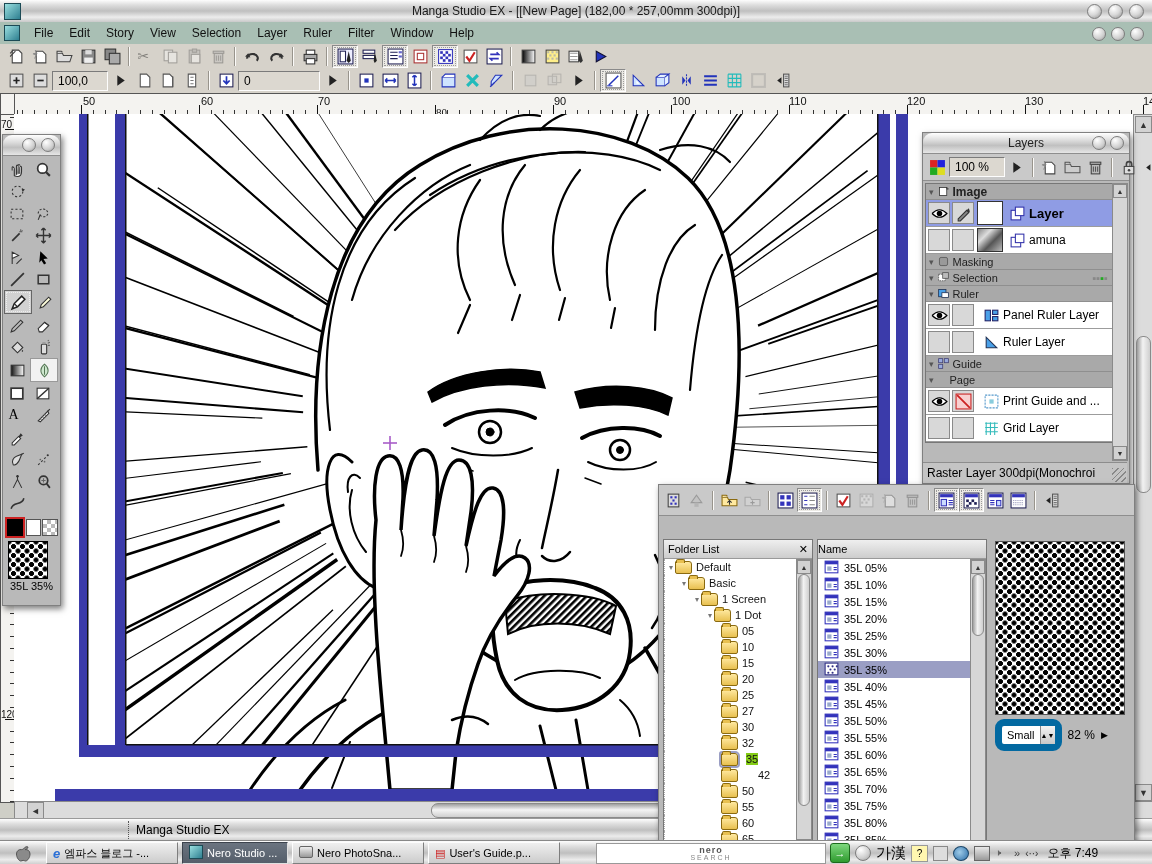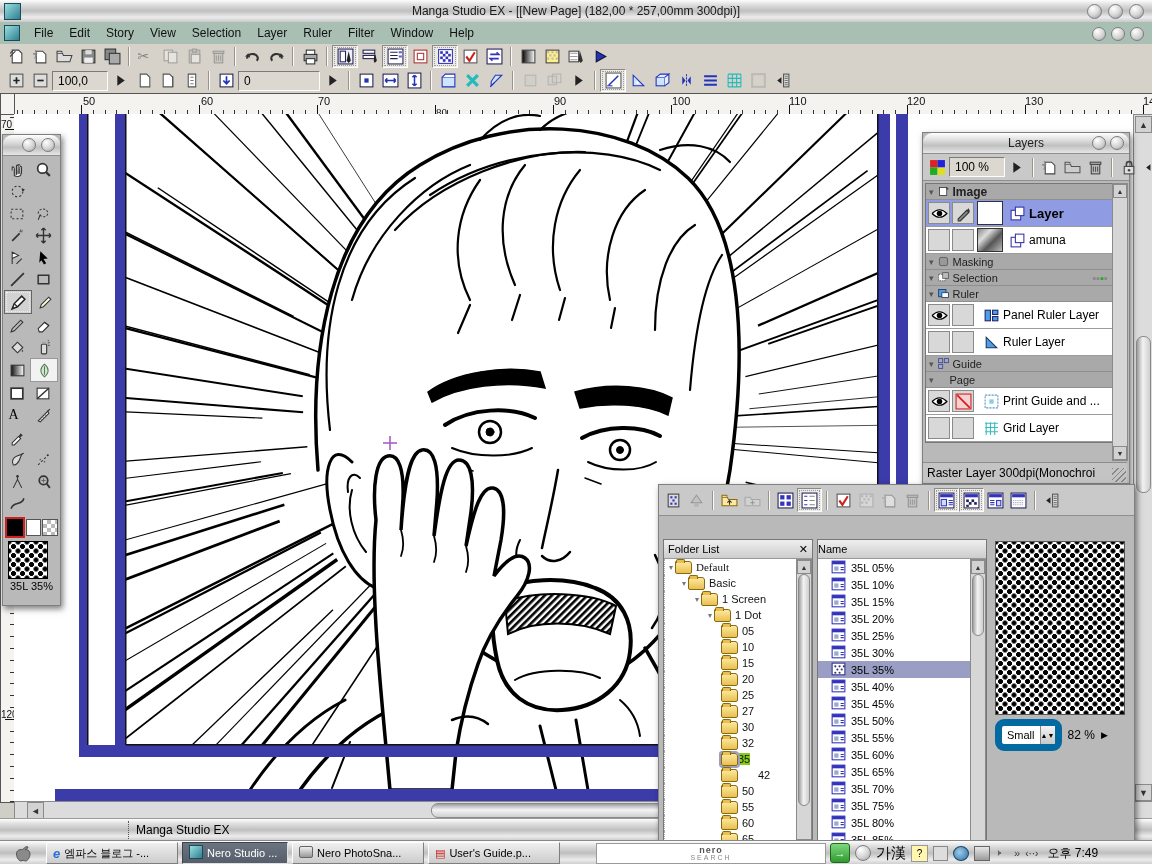--- a/index.html
+++ b/index.html
@@ -38,21 +38,21 @@
   .lay-row.sel{background:#8f9ce4}
   .chkbox{width:20px;height:20px;border:1px solid #8a8a8a;background:#d8d8d8;margin-left:2px;display:flex;align-items:center;justify-content:center}
   .chkbox svg{width:15px;height:15px}
   .thumb{width:24px;height:22px;border:1px solid #333;background:#fff;margin:0 3px}
   .sbar{background:#c6c6c6;border:1px solid #8a8a8a;position:absolute}
   .sthumb{position:absolute;border:1px solid #8a8a8a;border-radius:7px;
           background:linear-gradient(90deg,#9f9f9f,#f2f2f2 45%,#cfcfcf)}
   .sthumb.h{background:linear-gradient(180deg,#9f9f9f,#f4f4f4 45%,#cfcfcf)}
   .sarrow{position:absolute;width:15px;height:15px;display:flex;align-items:center;justify-content:center;font-size:9px;color:#333;background:#d2d2d2;border:1px solid #8a8a8a}
   
-  .tonerow{height:17px;display:flex;align-items:center;gap:4px;padding-left:12px;background:#fff;font-size:11px;white-space:nowrap}
+  .tonerow{height:17px;display:flex;align-items:center;gap:4px;padding-left:5px;background:#fff;font-size:11px;white-space:nowrap}
   .tonerow.sel{background:#9a9ec4}
   .treerow{height:16px;display:flex;align-items:center;font-size:11px;white-space:nowrap;color:#111}
   .folder{width:15px;height:11px;background:linear-gradient(#ffe9a0,#e8c050);border:1px solid #8a6a10;border-radius:1px 3px 2px 2px;position:relative;flex:0 0 auto}
   .folder:before{content:"";position:absolute;left:0;top:-3px;width:7px;height:3px;background:#e8c050;border:1px solid #8a6a10;border-bottom:none;border-radius:2px 2px 0 0}
   .dots{background:radial-gradient(circle,#000 2.2px,transparent 2.6px) 0 0/9px 9px,
               radial-gradient(circle,#000 2.2px,transparent 2.6px) 4.5px 4.5px/9px 9px,#fff}
   
   .tool-cell{width:26px;height:22px;display:flex;align-items:center;justify-content:center}
   .tool-cell svg{width:18px;height:18px}
   .tool-cell.sel{background:#d2d2d2;border:1px solid #666;outline:1px dotted #eee;outline-offset:-3px}
@@ -1419,21 +1419,21 @@
   <div class="abs" style="left:4px;top:54px;width:148px;height:300px;border:1px solid #777;background:#fff">
     <div class="row" style="height:18px;background:linear-gradient(#efefef,#cdcdcd);border-bottom:1px solid #999;justify-content:space-between;padding:0 4px">
       <span>Folder List</span>
       <span style="font-weight:bold">✕</span>
     </div>
     <div id="tone-tree" style="position:absolute;left:0;top:19px;right:14px;bottom:0;overflow:hidden;background:#fff">
         <div class="treerow">
           <span style="width: 4px; flex: 0 0 auto; border-left: 1px dotted rgb(170, 170, 170); height: 100%;"></span>
           <span style="font-size: 8px; color: rgb(119, 119, 119); margin-right: 2px;">▾</span>
           <span class="folder"></span>
-          <span style="margin-left: 4px; font-family: Liberation Serif, serif;">Default</span>
+          <span style="margin-left: 4px;">Default</span>
         </div>
         <div class="treerow">
           <span style="width: 17px; flex: 0 0 auto; border-left: 1px dotted rgb(170, 170, 170); height: 100%;"></span>
           <span style="font-size: 8px; color: rgb(119, 119, 119); margin-right: 2px;">▾</span>
           <span class="folder"></span>
           <span style="margin-left: 4px;">Basic</span>
         </div>
         <div class="treerow">
           <span style="width: 30px; flex: 0 0 auto; border-left: 1px dotted rgb(170, 170, 170); height: 100%;"></span>
           <span style="font-size: 8px; color: rgb(119, 119, 119); margin-right: 2px;">▾</span>
@@ -1482,21 +1482,21 @@
           <span style="margin-left: 4px;">30</span>
         </div>
         <div class="treerow">
           <span style="width: 56px; flex: 0 0 auto; border-left: 1px dotted rgb(170, 170, 170); height: 100%;"></span>
           <span class="folder"></span>
           <span style="margin-left: 4px;">32</span>
         </div>
         <div class="treerow">
           <span style="width: 56px; flex: 0 0 auto; border-left: 1px dotted rgb(170, 170, 170); height: 100%;"></span>
           <span class="folder" style="box-shadow: rgb(154, 158, 196) 0px 0px 0px 2px;"></span>
-          <span style="margin-left: 0; background: #84cc16;">35</span>
+          <span style="margin-left: 8px; background: #84cc16;">35</span>
         </div>
         <div class="treerow">
           <span style="width: 56px; flex: 0 0 auto; border-left: 1px dotted rgb(170, 170, 170); height: 100%;"></span>
           <span class="folder"></span>
           <span style="margin-left: 20px;">42</span>
         </div>
         <div class="treerow">
           <span style="width: 56px; flex: 0 0 auto; border-left: 1px dotted rgb(170, 170, 170); height: 100%;"></span>
           <span class="folder"></span>
           <span style="margin-left: 4px;">50</span>

